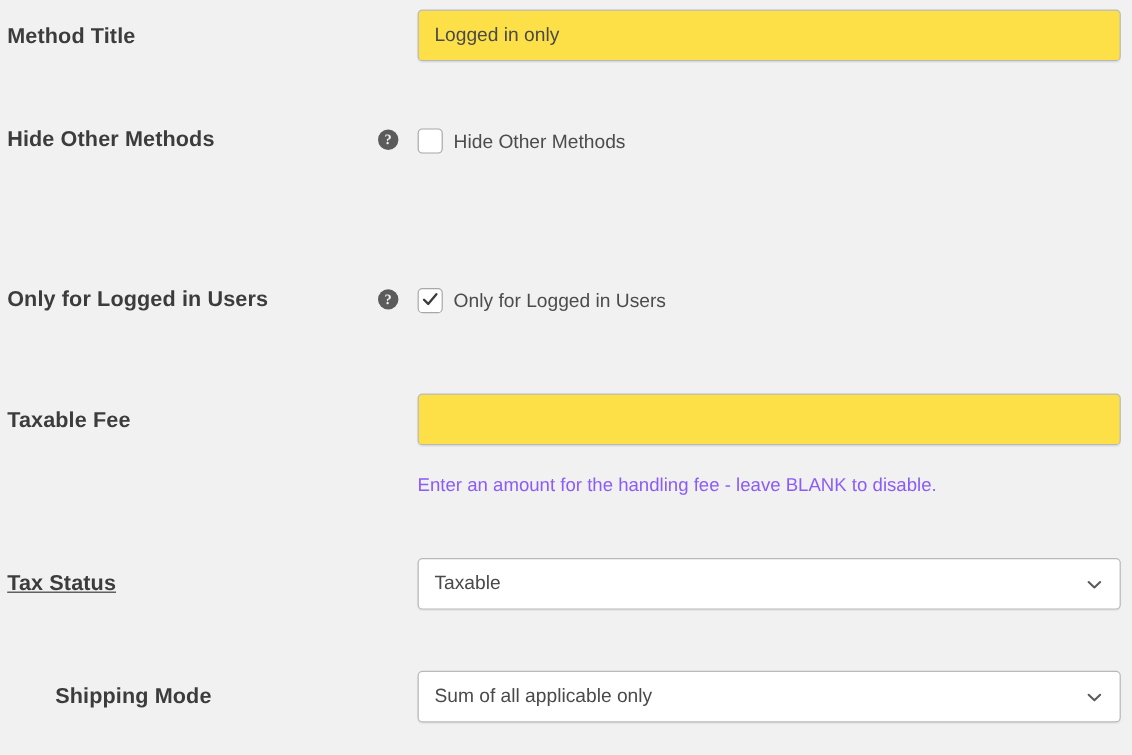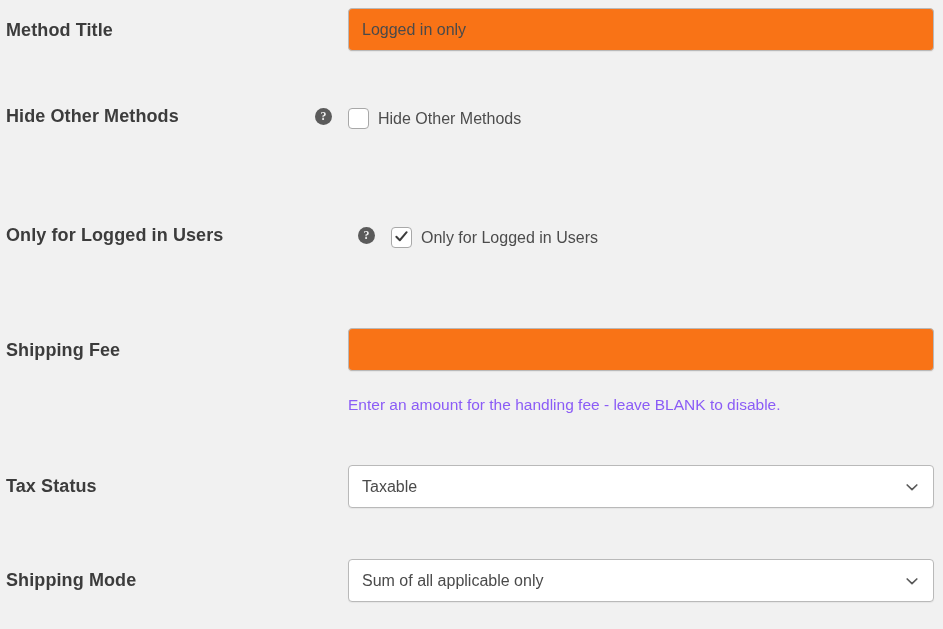--- a/index.html
+++ b/index.html
@@ -48,21 +48,21 @@
     top: 0;
     width: 586px;
   }
 
   
   .text-input {
     box-sizing: border-box;
     display: block;
     width: 586px;
     height: 43px;
-    background: #f97316;
+    background: #fde047;
     border: 1px solid #b9b9b9;
     border-radius: 4px;
     padding: 0 13px;
     font-family: "Liberation Sans", sans-serif;
     font-size: 16px;
     color: #4a4a4a;
     outline: none;
     box-shadow: 0 1px 1px rgba(0,0,0,0.05);
   }
   .text-input::placeholder { color: #8e8e8e; }
@@ -181,58 +181,58 @@
     <div class="row-field check-field">
       <span class="help-icon">?</span>
       <div class="check-inline">
         <span class="checkbox">
           
         </span><span class="check-text">Hide Other Methods</span>
       </div>
     </div>
   </div>
 
-  <div class="form-row" style="top:223px;padding-left:43px;">
+  <div class="form-row" style="top:237px;">
     <div class="row-label" style="top:2px;">Only for Logged in Users</div>
     <div class="row-field check-field">
       <span class="help-icon">?</span>
       <div class="check-inline">
         <span class="checkbox checked">
           <svg class="tick" viewBox="0 0 16 16">
             <path d="M2.5 8.3 L6.2 12 L13.5 3.4" fill="none" stroke="#3c3c3c" stroke-width="2.1" stroke-linecap="round" stroke-linejoin="round"></path>
           </svg>
         </span><span class="check-text">Only for Logged in Users</span>
       </div>
     </div>
   </div>
 
   <div class="form-row" style="top:328px;">
-    <div class="row-label" style="top:12px;">Shipping Fee</div>
+    <div class="row-label" style="top:12px;">Taxable Fee</div>
     <div class="row-field">
       <input class="text-input" type="text" value="" style="">
       <div class="field-desc">Enter an amount for the handling fee - leave BLANK to disable.</div>
     </div>
   </div>
 
   <div class="form-row" style="top:465px;">
-    <div class="row-label" style="top:11px;">Tax Status</div>
+    <div class="row-label" style="top:11px;text-decoration:underline;">Tax Status</div>
     <div class="row-field">
       <div class="select-wrap">
         <div class="select-box">Taxable</div>
         <span class="select-chevron">
           <svg viewBox="0 0 16 16" width="16" height="16">
             <path d="M3.2 6 L8 10.6 L12.8 6" fill="none" stroke="#5a5a5a" stroke-width="1.7" stroke-linecap="round" stroke-linejoin="round"></path>
           </svg>
         </span>
       </div>
     </div>
   </div>
 
   <div class="form-row" style="top:559px;">
-    <div class="row-label" style="top:11px;">Shipping Mode</div>
+    <div class="row-label" style="top:11px;margin-left:40px;">Shipping Mode</div>
     <div class="row-field">
       <div class="select-wrap">
         <div class="select-box">Sum of all applicable only</div>
         <span class="select-chevron">
           <svg viewBox="0 0 16 16" width="16" height="16">
             <path d="M3.2 6 L8 10.6 L12.8 6" fill="none" stroke="#5a5a5a" stroke-width="1.7" stroke-linecap="round" stroke-linejoin="round"></path>
           </svg>
         </span>
       </div>
     </div>

